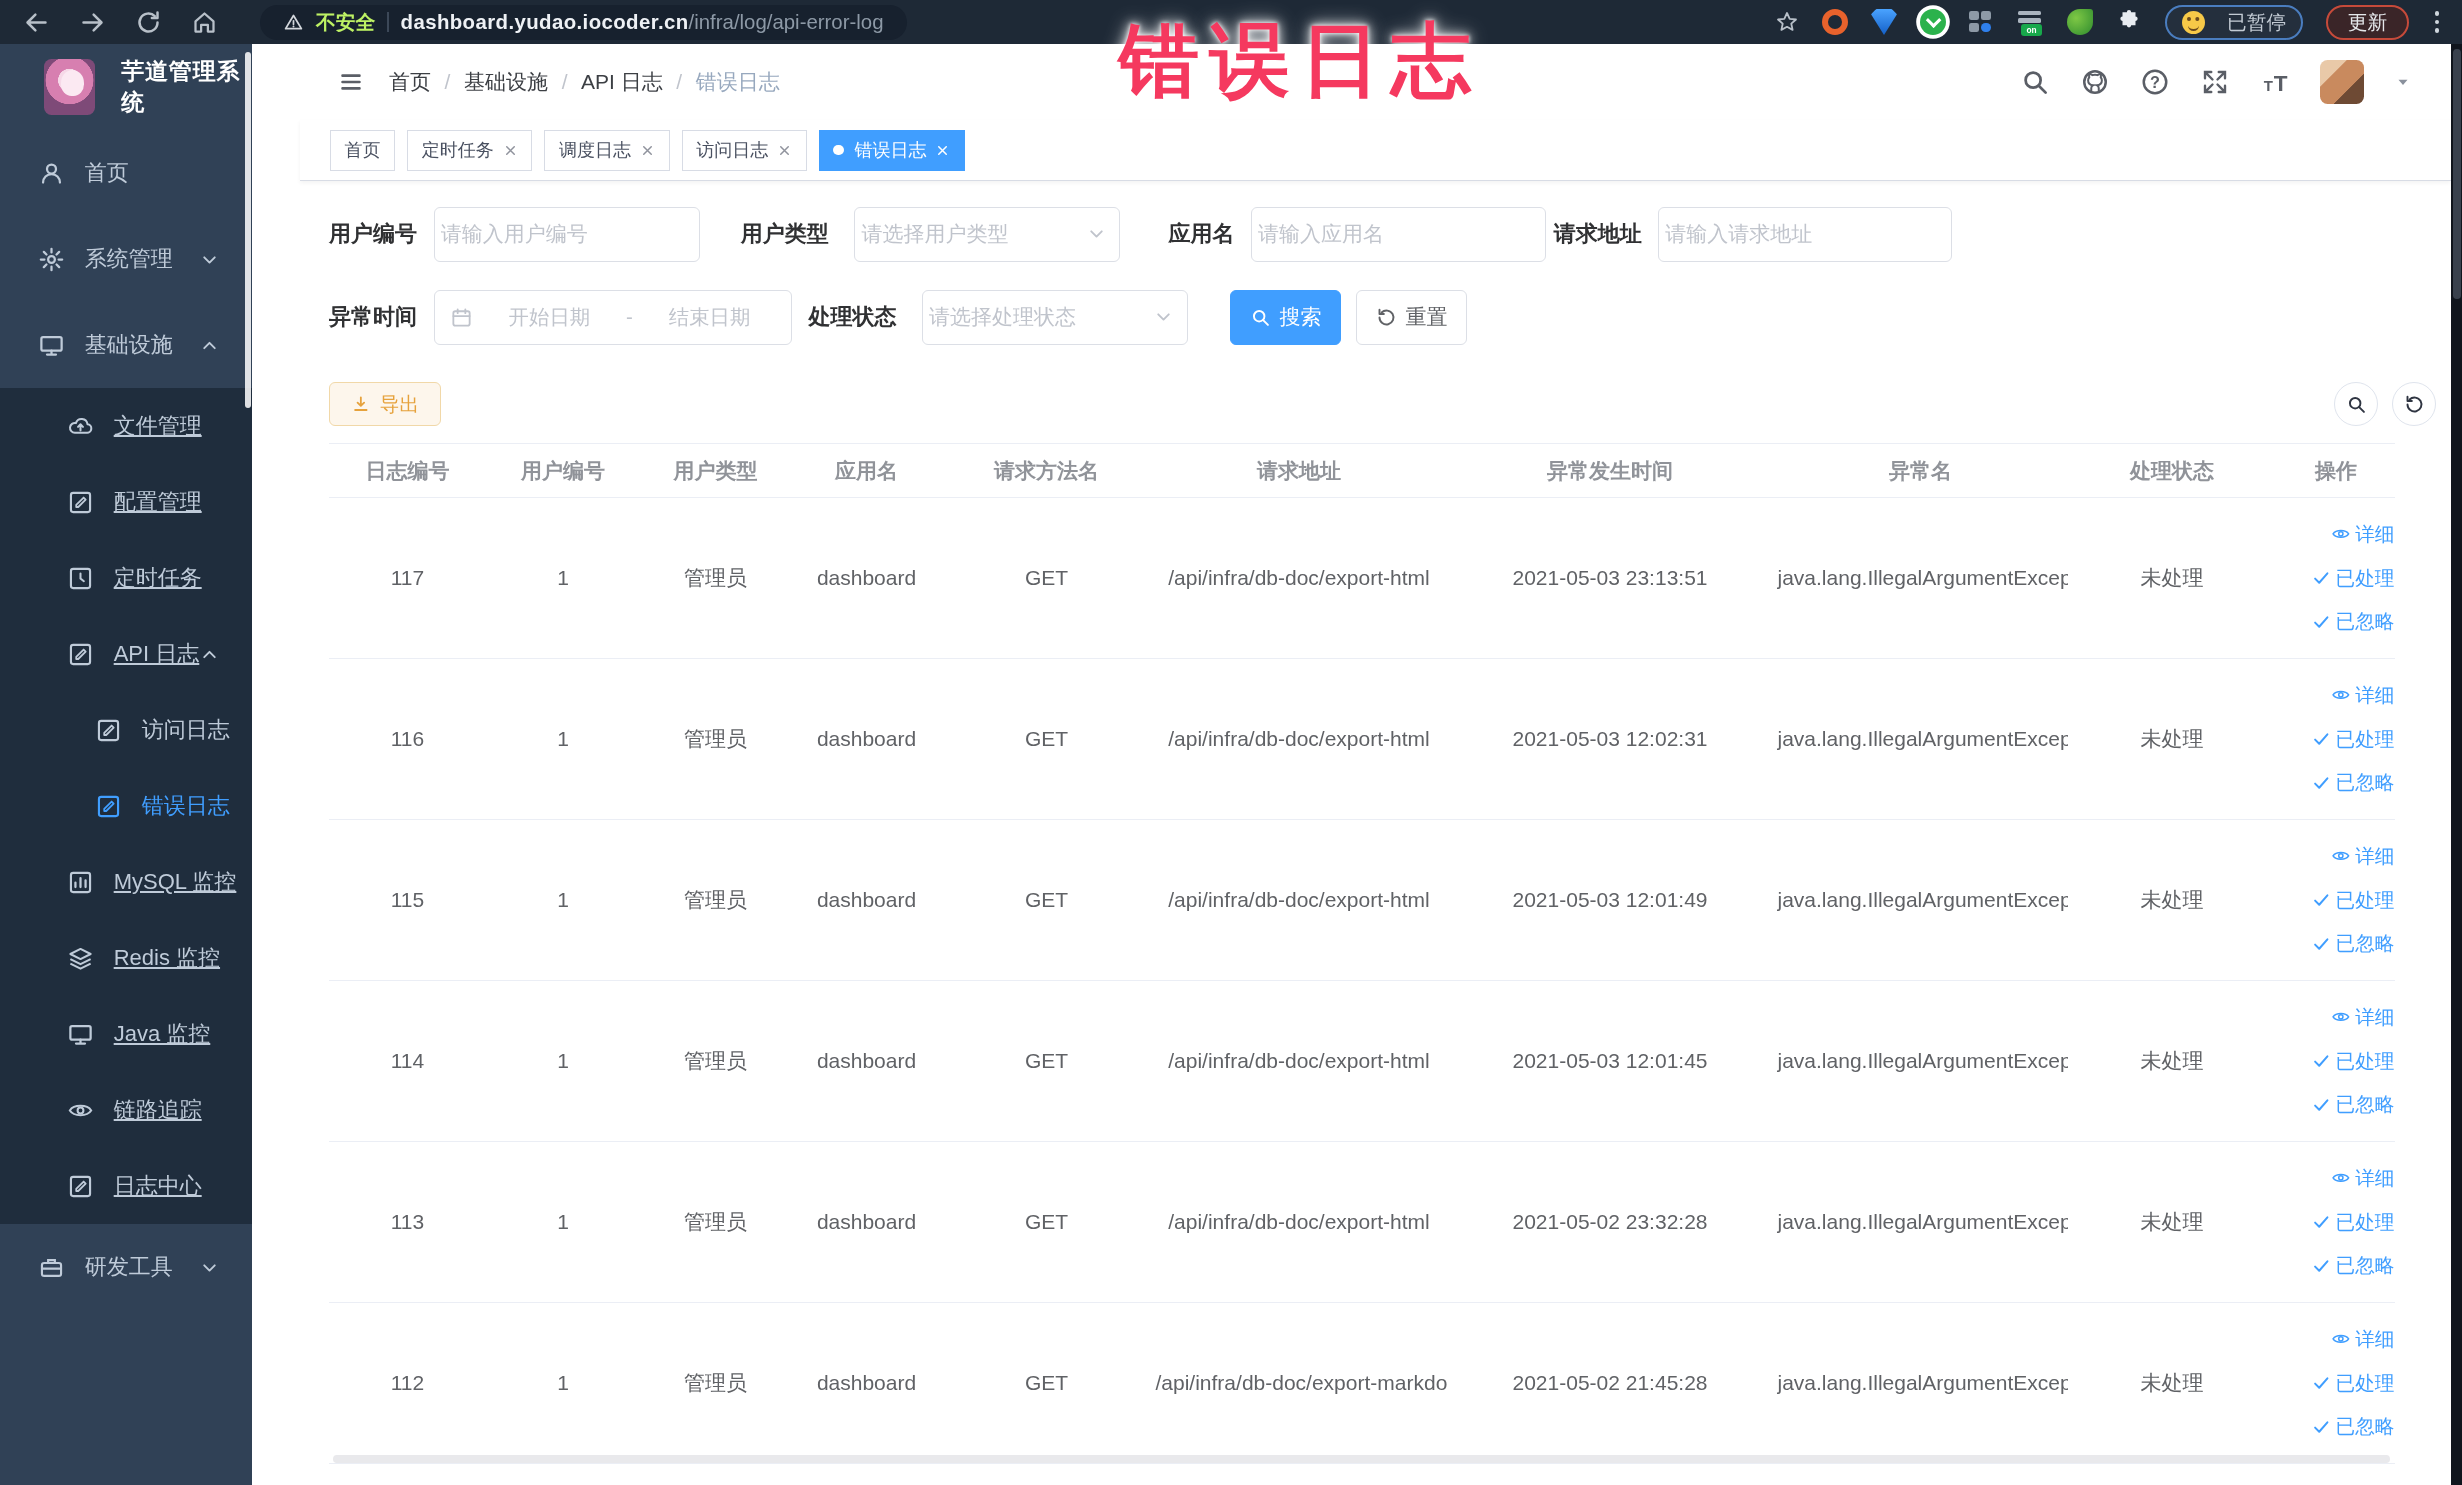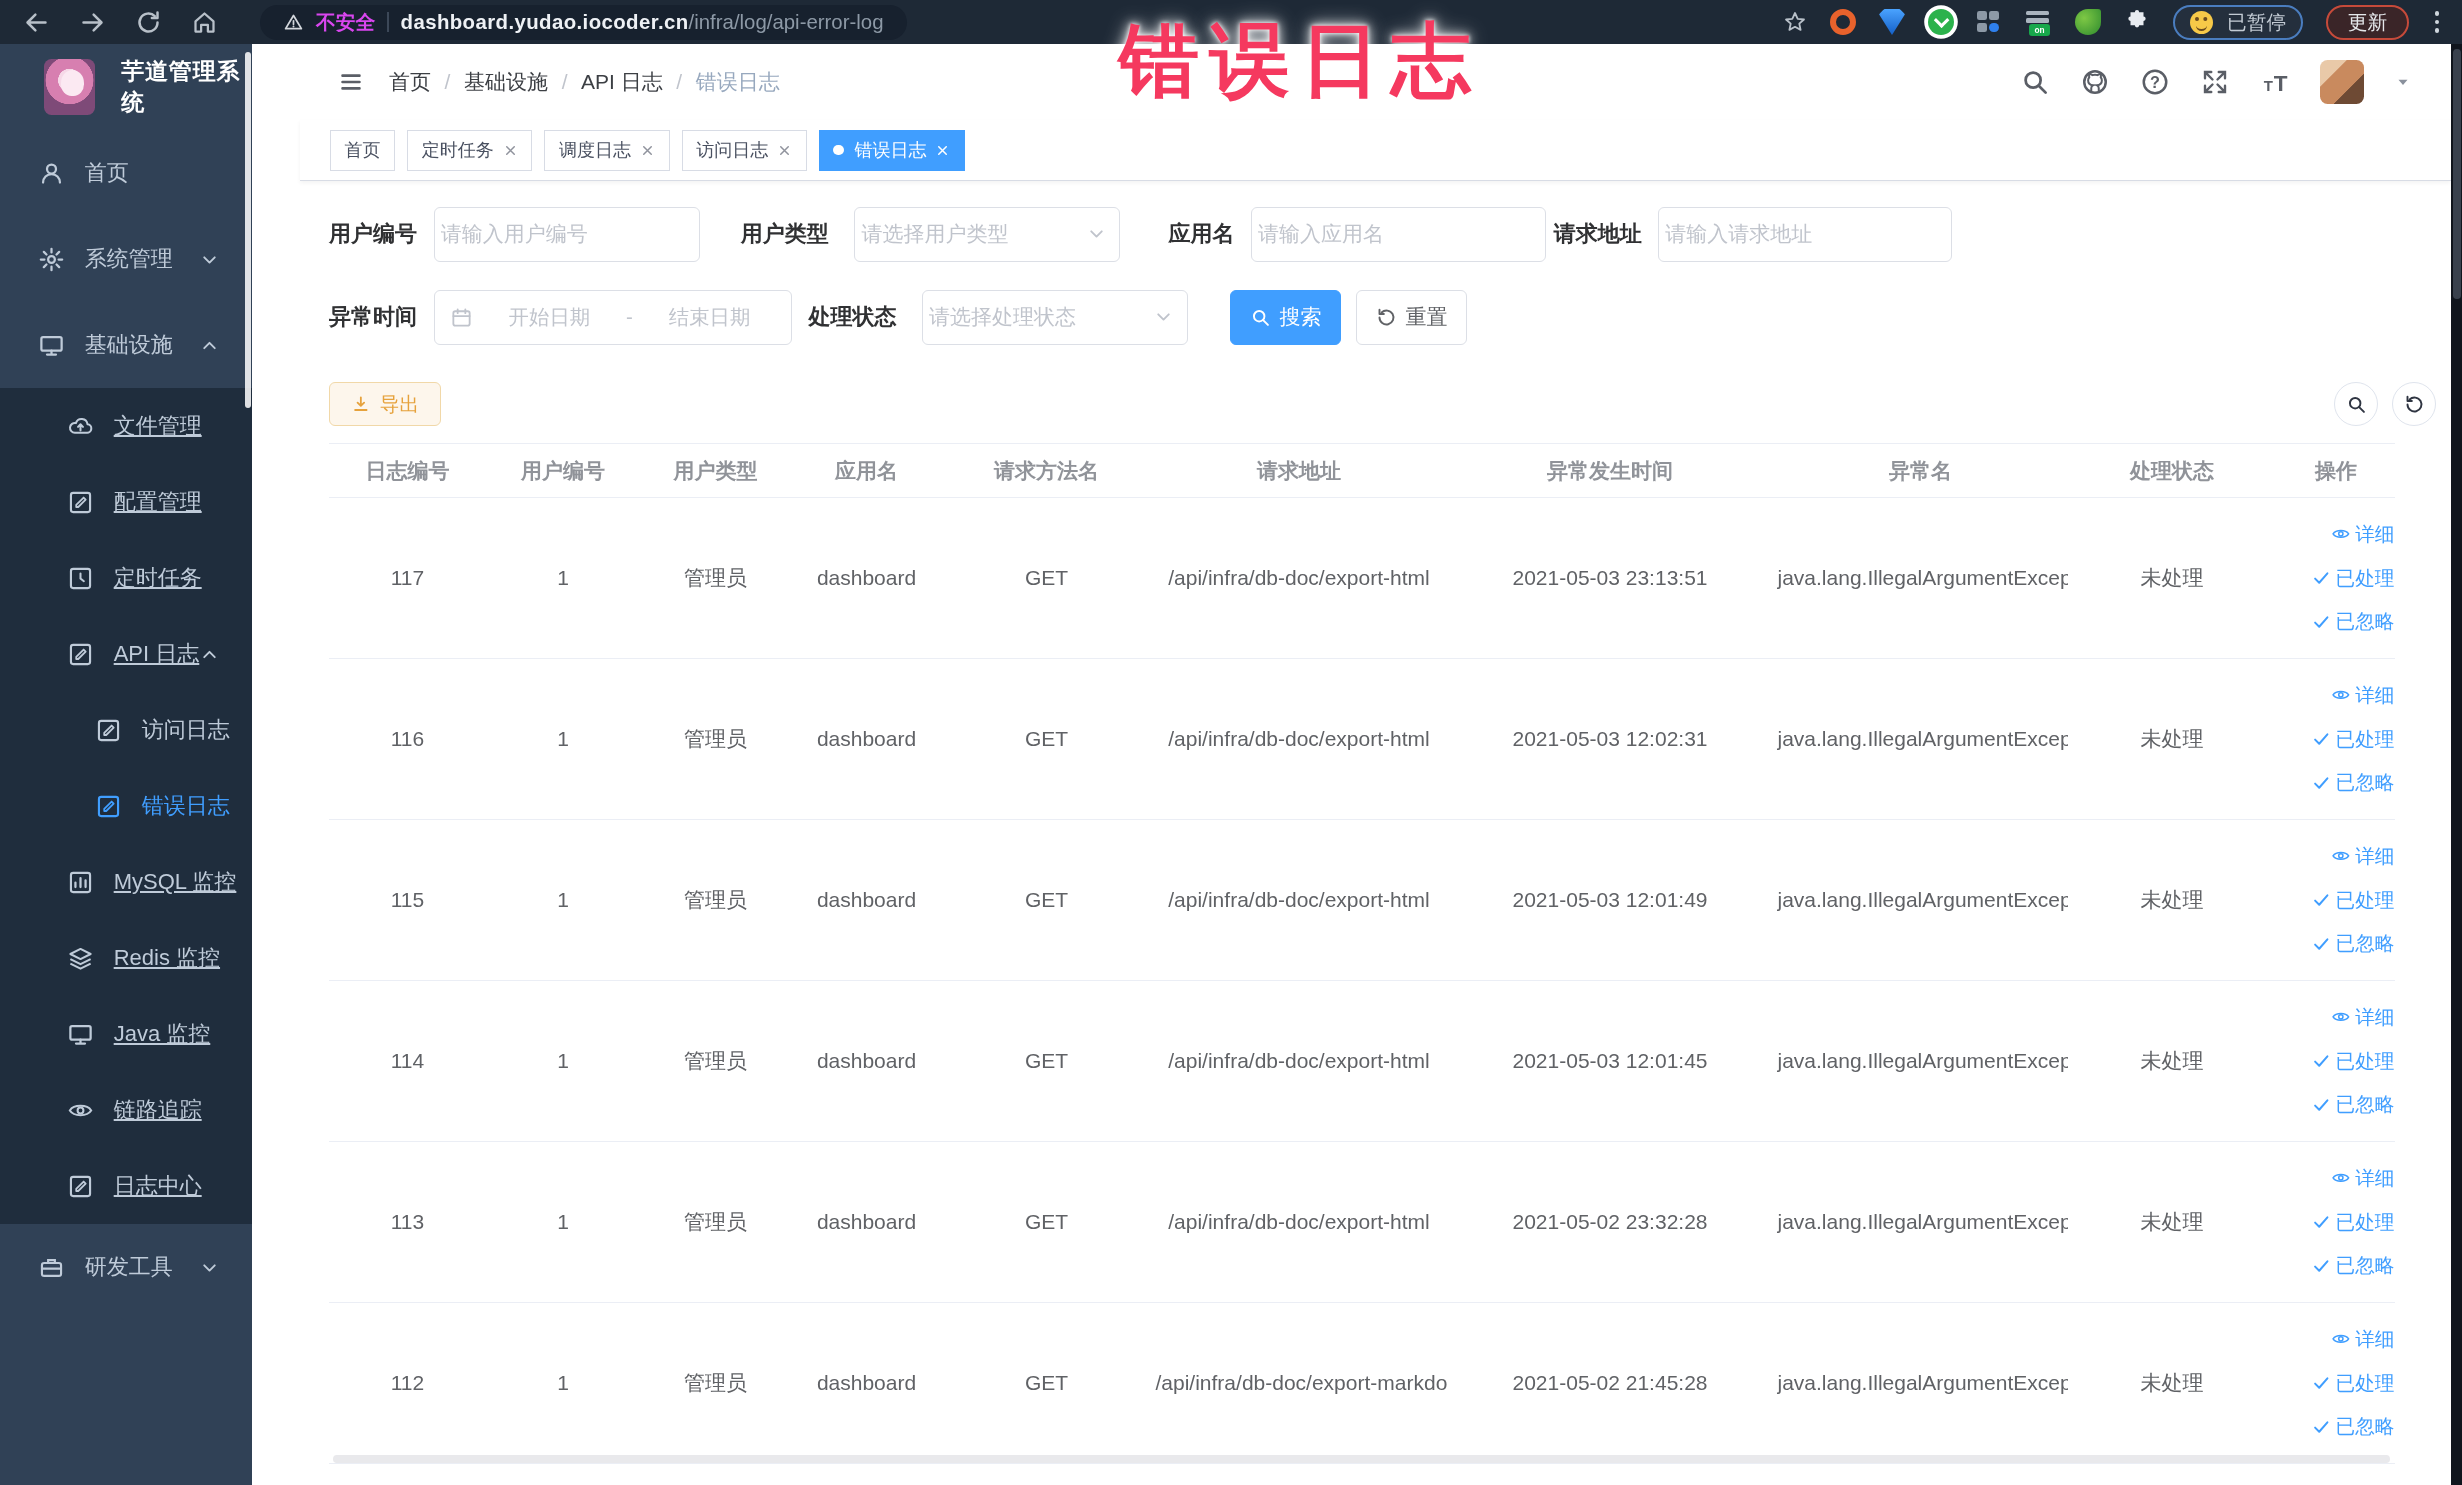--- a/index.html
+++ b/index.html
@@ -11,42 +11,42 @@
   }
   svg { display:block; }
 
   
   #browser-bar{ position:absolute; left:0; top:0; width:2462px; height:44px;
     background:#1e2936; display:flex; align-items:center; z-index:5; }
   .bnav{ display:flex; align-items:center; gap:29px; padding-left:23px; }
   .bicon{ width:27px; height:27px; color:#b8c0c9; }
   .addr{ margin-left:42px; height:35px; background:#17212e; border-radius:17.4px;
     display:flex; align-items:center; gap:12px; padding:0 23px; }
-  .addr .sec{ color:#d946ef; font-size:19.7px; font-weight:700; }
+  .addr .sec{ color:#bef264; font-size:19.7px; font-weight:700; }
   .addr .sep{ width:1.5px; height:19.7px; background:#3c4858; }
   .addr .dom{ color:#eef1f5; font-size:20.4px; font-weight:700; letter-spacing:0.4px;}
   .addr .path{ color:#8d99a6; font-size:20.4px; }
   .bright{ position:absolute; right:19.7px; top:0; height:44px; display:flex; align-items:center; gap:23px; }
   .ext{ width:26px; height:26px; border-radius:6px; position:relative; }
   .ext.ring-orange{ border:6px solid #e8622c; border-radius:50%; background:transparent;}
   .ext.shield-blue{ background:linear-gradient(180deg,#4aa3ff,#1460c8); clip-path:polygon(50% 100%,0 20%,20% 0,80% 0,100% 20%); }
   .ext.circle-green{ background:#2bb24c; border-radius:50%; display:flex; align-items:center; justify-content:center; box-shadow:0 0 0 3.8px #fff; }
   .ext.circle-green i{ width:10.6px; height:10.6px; border-left:3px solid #fff; border-bottom:3px solid #fff; transform:rotate(-45deg) translate(1.5px,-1.5px); }
   .ext.grid{ background:transparent; }
   .ext.grid b{ position:absolute; width:9.8px; height:9.8px; background:#8d99a6; border-radius:2.3px;}
   .ext.grid b:nth-child(1){left:0;top:1.5px;} .ext.grid b:nth-child(2){left:12px;top:1.5px;}
   .ext.grid b:nth-child(3){left:0;top:13.6px;} .ext.grid b:nth-child(4){left:12px;top:13.6px;background:#2f80ed;border-radius:50%;}
   .ext.rows{ background:transparent;}
   .ext.rows b{position:absolute; left:0; width:23px; height:4.5px; background:#aab4bf; border-radius:1.5px;}
   .ext.rows b:nth-child(1){top:1.5px;} .ext.rows b:nth-child(2){top:9px;}
   .ext.rows i{ position:absolute; left:3px; top:15px; width:21px; height:12px; background:#17a84b; border-radius:3px;
     color:#fff; font-style:normal; font-size:8.3px; font-weight:700; text-align:center; line-height:12px;}
   .ext.leaf{ background:radial-gradient(circle at 35% 35%, #7ec845, #2e8b2e); border-radius:50% 3px 50% 50%; }
   .ext.puzzle{ color:#e8ecf1; }
-  .pill{ height:35px; border-radius:17.4px; display:flex; align-items:center; gap:14px; padding:0 15px; font-size:19.7px; }
+  .pill{ height:35px; border-radius:17.4px; display:flex; align-items:center; gap:22px; padding:0 15px; font-size:19.7px; }
   .pill.paused{ border:2.3px solid #4a7dbf; background:#242f3d; color:#c3cbd4; }
   .face{ width:23px; height:23px; border-radius:50%; background:#f7c948; position:relative; }
   .face:before{ content:""; position:absolute; left:5.3px; top:6.8px; width:3.8px; height:3.8px; border-radius:50%;
     background:#6b4b1e; box-shadow:8.3px 0 0 #6b4b1e; }
   .face:after{ content:""; position:absolute; left:6px; top:12px; width:10.6px; height:6px;
     border-bottom:2.3px solid #6b4b1e; border-radius:0 0 9px 9px; }
   .pill.update{ border:2.3px solid #c64a3a; background:#3a2528; color:#e4e7ea; padding:0 19.7px;}
   .kebab{ display:flex; flex-direction:column; gap:3.8px; padding:3px;}
   .kebab b{ width:4.5px; height:4.5px; border-radius:50%; background:#cfd6dd; }
 

